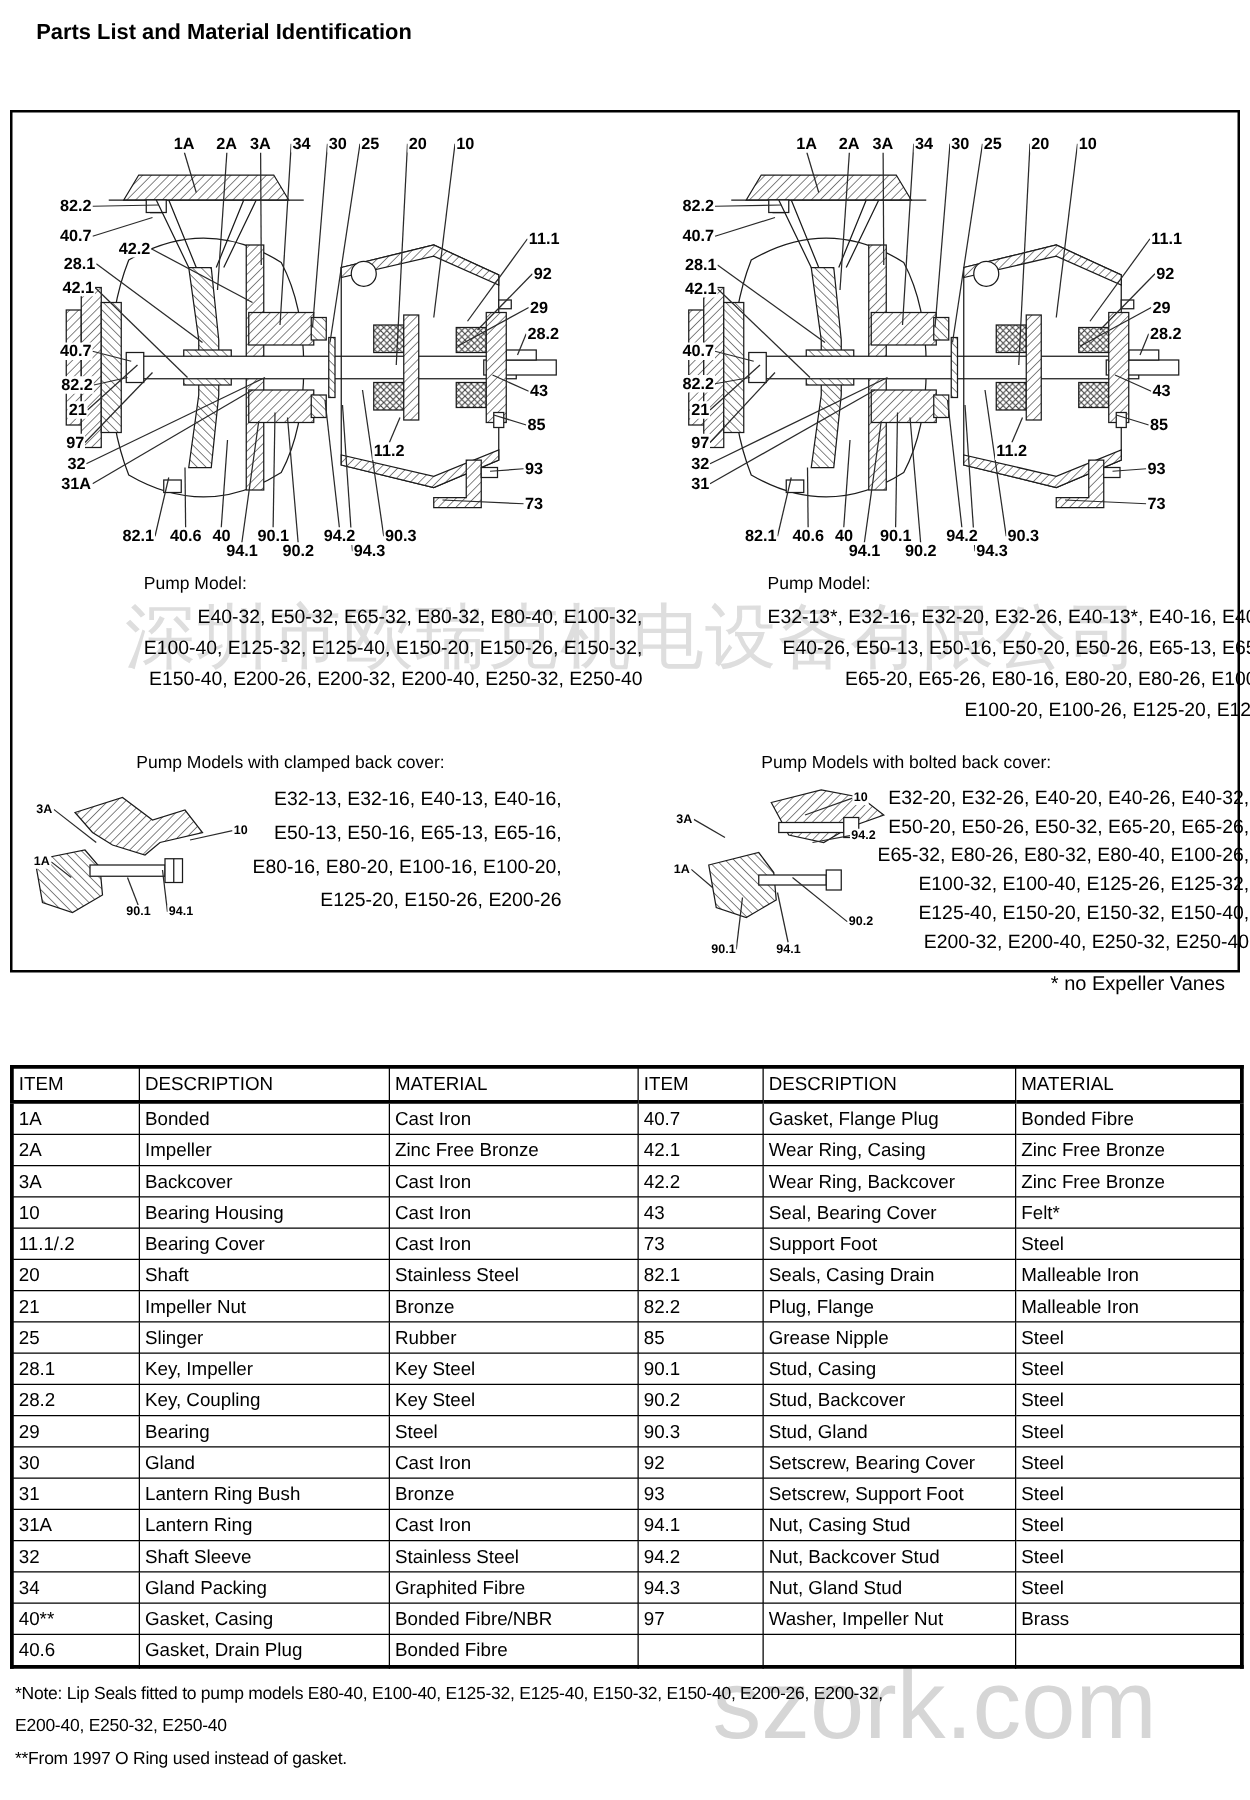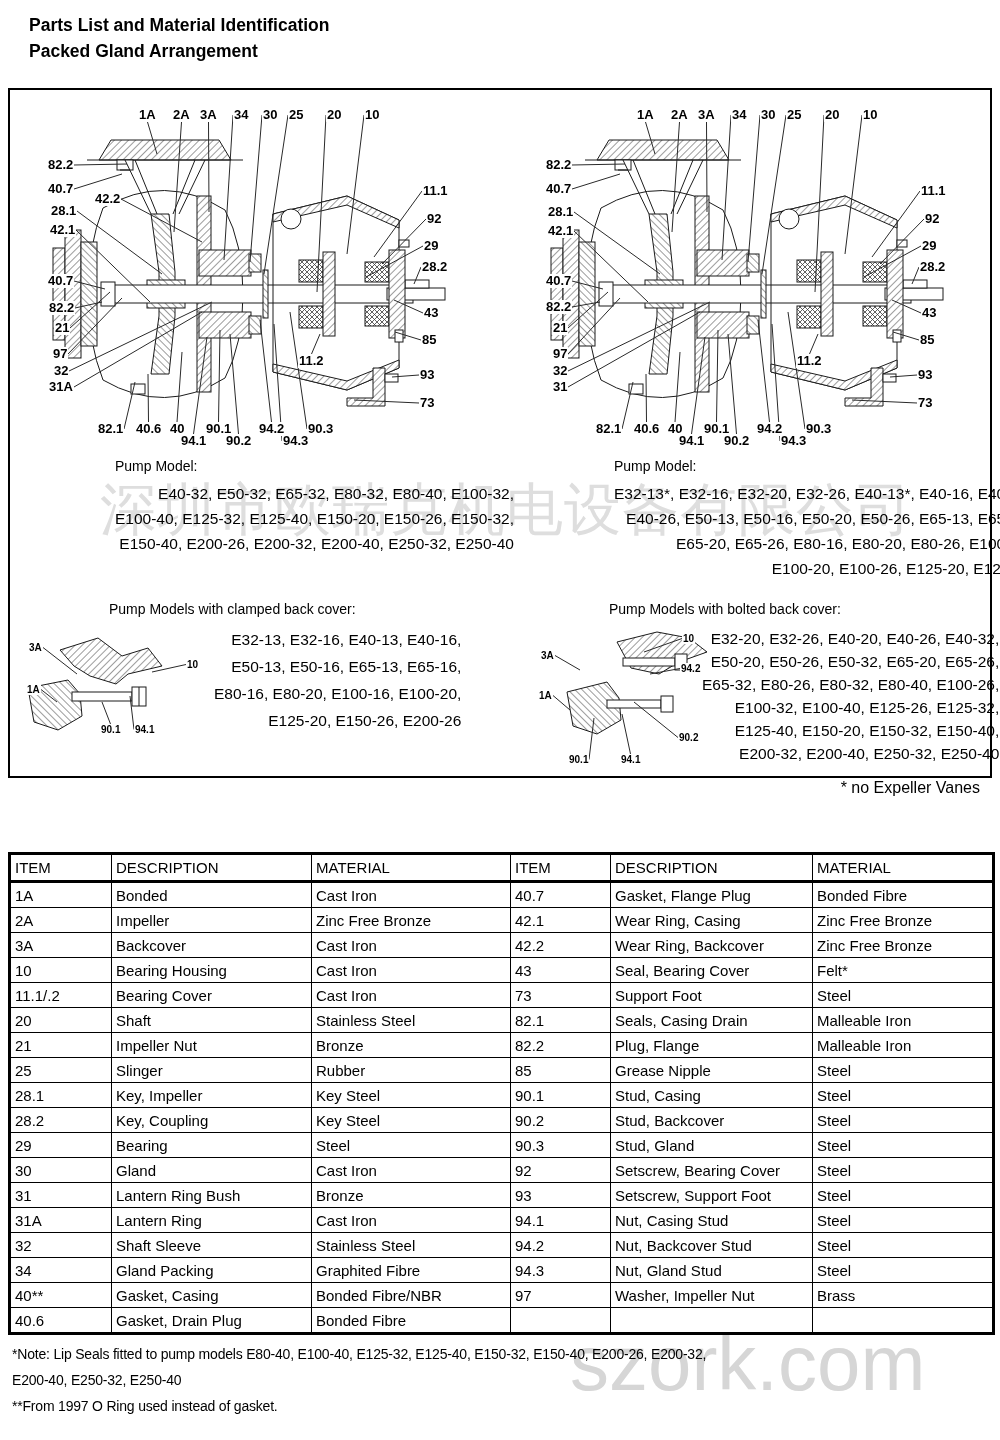--- a/index.html
+++ b/index.html
@@ -20,21 +20,20 @@
   #parts-table{position:absolute;left:8px;top:852px;width:984px;border-collapse:collapse;table-layout:fixed;font-size:15px;z-index:3;border:3px solid #000;}
   #parts-table th,#parts-table td{border:1.5px solid #000;padding:1px 2px 1px 4px;text-align:left;font-weight:normal;height:22px;overflow:hidden;white-space:nowrap;}
   #parts-table thead th{height:23px;border-bottom:3px solid #000;}
   #notes{left:12px;top:1341px;width:955px;font-size:14px;line-height:26px;letter-spacing:-0.2px;z-index:3;}
 </style>
 </head>
 <body>
 
 <div class="abs" id="title">
   <div>Parts List and Material Identification</div>
-  <div>Packed Gland Arrangement</div>
 </div>
 
 <div class="abs" id="wm-cn">深圳市欧瑞克机电设备有限公司</div>
 <div class="abs" id="wm-en">szork.com</div>
 
 <div class="abs" id="frame">
 
   <svg id="art" viewBox="0 0 980 686">
     <defs>
       <pattern id="h1" patternUnits="userSpaceOnUse" width="5" height="5" patternTransform="rotate(45)">
@@ -293,21 +292,21 @@
 
   <div class="mhead" style="left:604px;top:368px">Pump Model:</div>
   <div class="mlines" id="right-lines" style="left:604px;top:391px">
       <div>E32-13*, E32-16, E32-20, E32-26, E40-13*, E40-16, E40-20,</div>
       <div>E40-26, E50-13, E50-16, E50-20, E50-26, E65-13, E65-16,</div>
       <div>E65-20, E65-26, E80-16, E80-20, E80-26, E100-16,</div>
       <div>E100-20, E100-26, E125-20, E125-26</div>
     </div>
 
   <div class="mhead" style="left:99px;top:511px">Pump Models with clamped back cover:</div>
-  <div class="mlines" id="clamped-lines" style="left:204px;top:536px">
+  <div class="mlines" id="clamped-lines" style="left:192px;top:536px">
       <div>E32-13, E32-16, E40-13, E40-16,</div>
       <div>E50-13, E50-16, E65-13, E65-16,</div>
       <div>E80-16, E80-20, E100-16, E100-20,</div>
       <div>E125-20, E150-26, E200-26</div>
     </div>
 
   <div class="mhead" style="left:599px;top:511px">Pump Models with bolted back cover:</div>
   <div class="mlines" id="bolted-lines" style="left:692px;top:537px">
       <div>E32-20, E32-26, E40-20, E40-26, E40-32,</div>
       <div>E50-20, E50-26, E50-32, E65-20, E65-26,</div>

